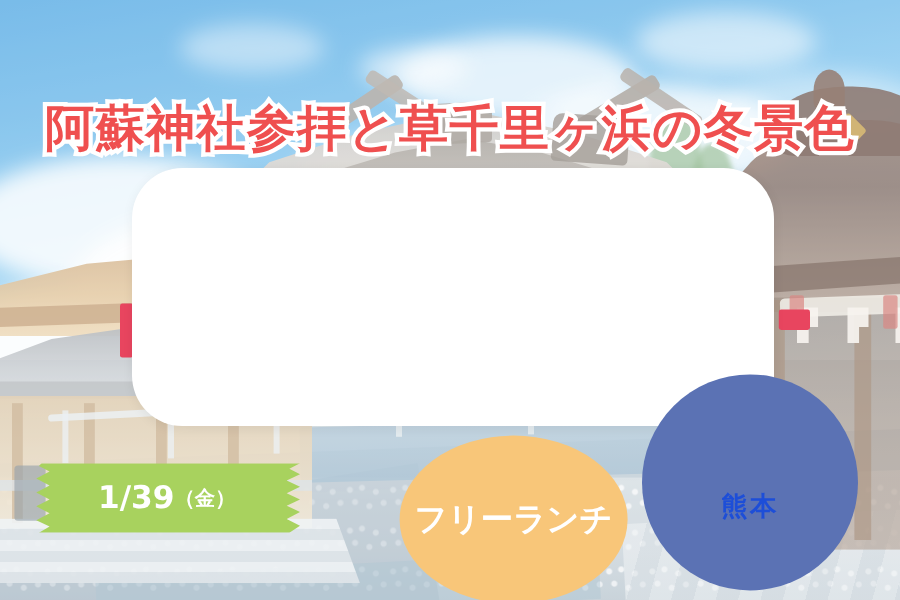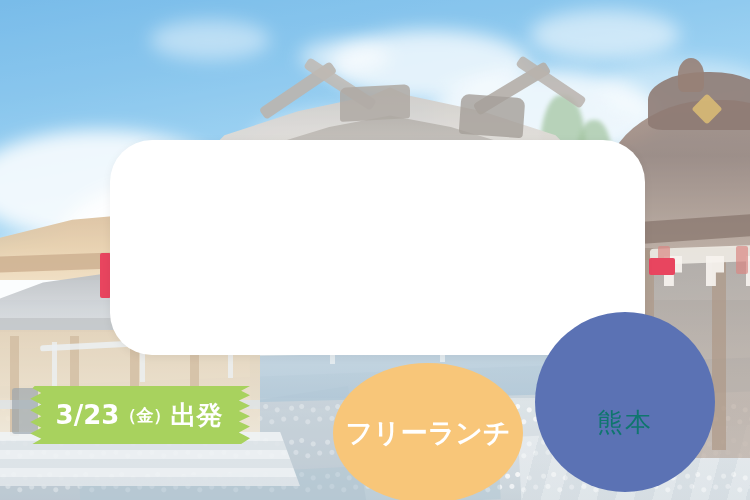--- a/index.html
+++ b/index.html
@@ -262,23 +262,23 @@
   }
 
   
   .circleBlue{
     position:absolute;left:535px;top:312px;width:180px;height:180px;
     background:#5b72b4;border-radius:50%;
   }
   .circleBlueText{
     position:absolute;left:535px;top:312px;width:180px;height:180px;
     display:flex;align-items:center;justify-content:center;
-    color:#0f766e;font-weight:400;
+    color:#1d4ed8;font-weight:700;
     font-family:"DejaVu Sans","Liberation Sans",sans-serif;
-    font-size:26px;letter-spacing:2px;
+    font-size:22px;letter-spacing:2px;
     padding-top:40px;box-sizing:border-box;
   }
 </style>
 </head>
 <body>
 
 <div id="banner">
 
   <div class="photo">
     <div class="sky"></div>
@@ -346,31 +346,31 @@
     <div class="shimenawa"></div>
     <div class="shide" style="left:664px"></div>
     <div class="shide" style="left:706px"></div>
     <div class="shide" style="left:746px"></div>
     <div class="redband" style="left:658px"></div>
     <div class="redband" style="left:736px"></div>
 
     <div class="wash"></div>
   </div>
 
+  <div class="title">阿蘇神社参拝と草千里ヶ浜の冬景色</div>
 
   <div class="frag fragL"></div>
   <div class="frag fragR"></div>
 
   <div class="panel"></div>
 
   <div class="greenBanner"></div>
   <div class="greenText">
-    <span>3/23</span>
+    <span>1/39</span>
       <span class="small">（金）</span>
-      <span>出発</span>
   </div>
 
   <div class="ellipseOrange"></div>
   <div class="ellipseOrangeText">フリーランチ</div>
 
   <div class="circleBlue"></div>
   <div class="circleBlueText">熊本</div>
 
 </div>
 

